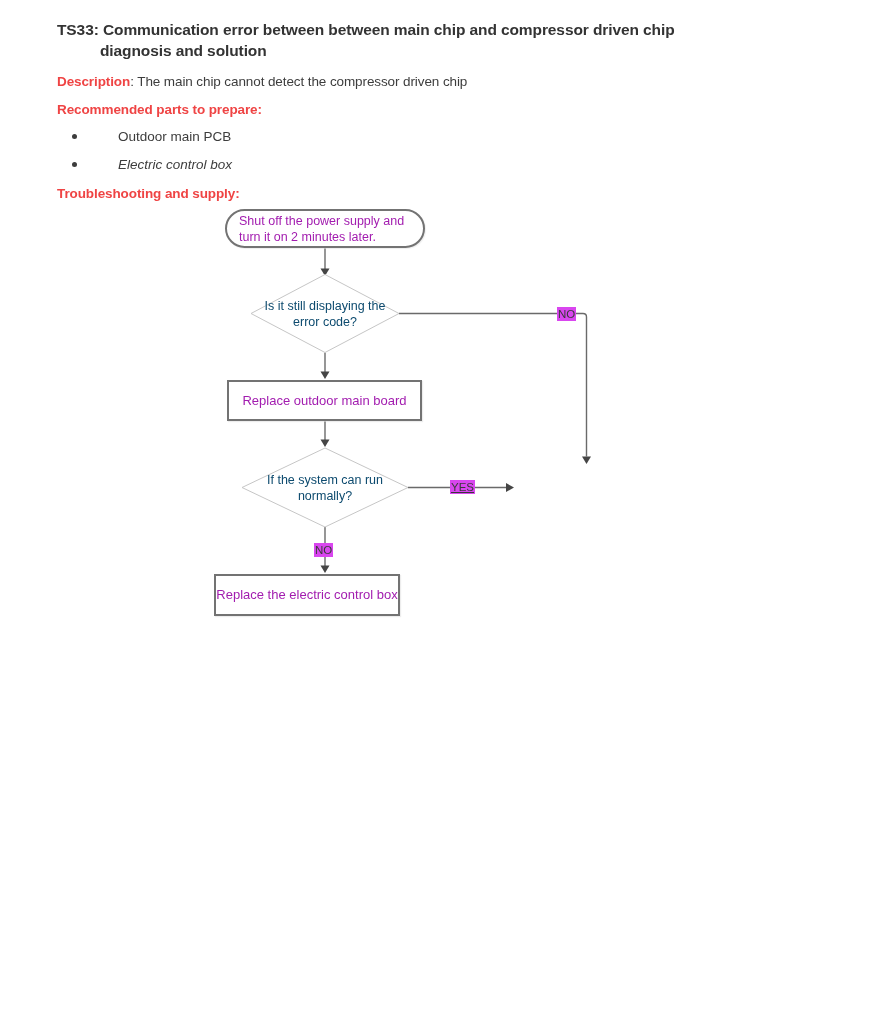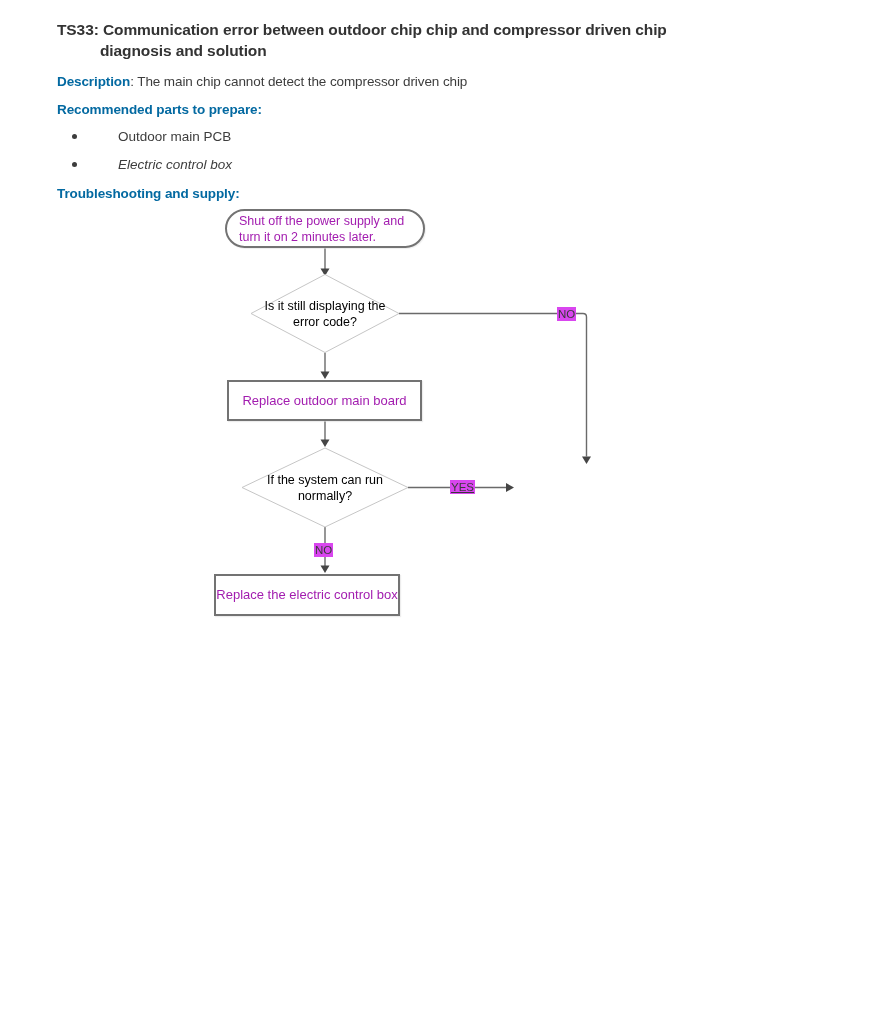--- a/index.html
+++ b/index.html
@@ -24,21 +24,21 @@
   }
   .doc-title .t2 { padding-left: 43px; }
   .para {
     position: absolute;
     left: 57px;
     font-size: 13.5px;
     line-height: 16px;
     color: #3d3d3d;
     letter-spacing: -0.1px;
   }
-  .bold { font-weight: bold; color: #0369a1; }
+  .bold { font-weight: bold; color: #ef4444; }
   .bullet-row {
     position: absolute;
     left: 72px;
     display: flex;
     align-items: center;
     font-size: 13.5px;
     color: #3d3d3d;
     gap: 32px;
   }
   .bullet-dot {
@@ -74,42 +74,42 @@
   .node.rect { font-size: 13px; }
   .stadium { border-radius: 21px; }
   .dtext {
     position: absolute;
     display: flex;
     align-items: center;
     justify-content: center;
     text-align: center;
     font-size: 12.5px;
     line-height: 16px;
-    color: #000000;
+    color: #0c4a6e;
     z-index: 2;
     text-shadow: 0 1px 0 #ffffff;
   }
   .branch-label {
     position: absolute;
     background: #d946ef;
     font-size: 11.5px;
     font-weight: normal;
     color: #3a3a3a;
     padding: 0 1px;
     z-index: 3;
     line-height: 14px;
   }
 </style>
 </head>
 <body>
 
 <div class="page">
 
   <div class="doc-title">
-    <div class="t1">TS33: Communication error between outdoor chip chip and compressor driven chip</div>
+    <div class="t1">TS33: Communication error between between main chip and compressor driven chip</div>
     <div class="t2">diagnosis and solution</div>
   </div>
 
   <div class="para" style="top:74px;">
     <span class="bold">Description</span><span>: The main chip cannot detect the compressor driven chip</span>
   </div>
 
   <div class="para bold" style="top:102px;">Recommended parts to prepare:</div>
 
   <div class="bullet-row" style="top:129px;">

